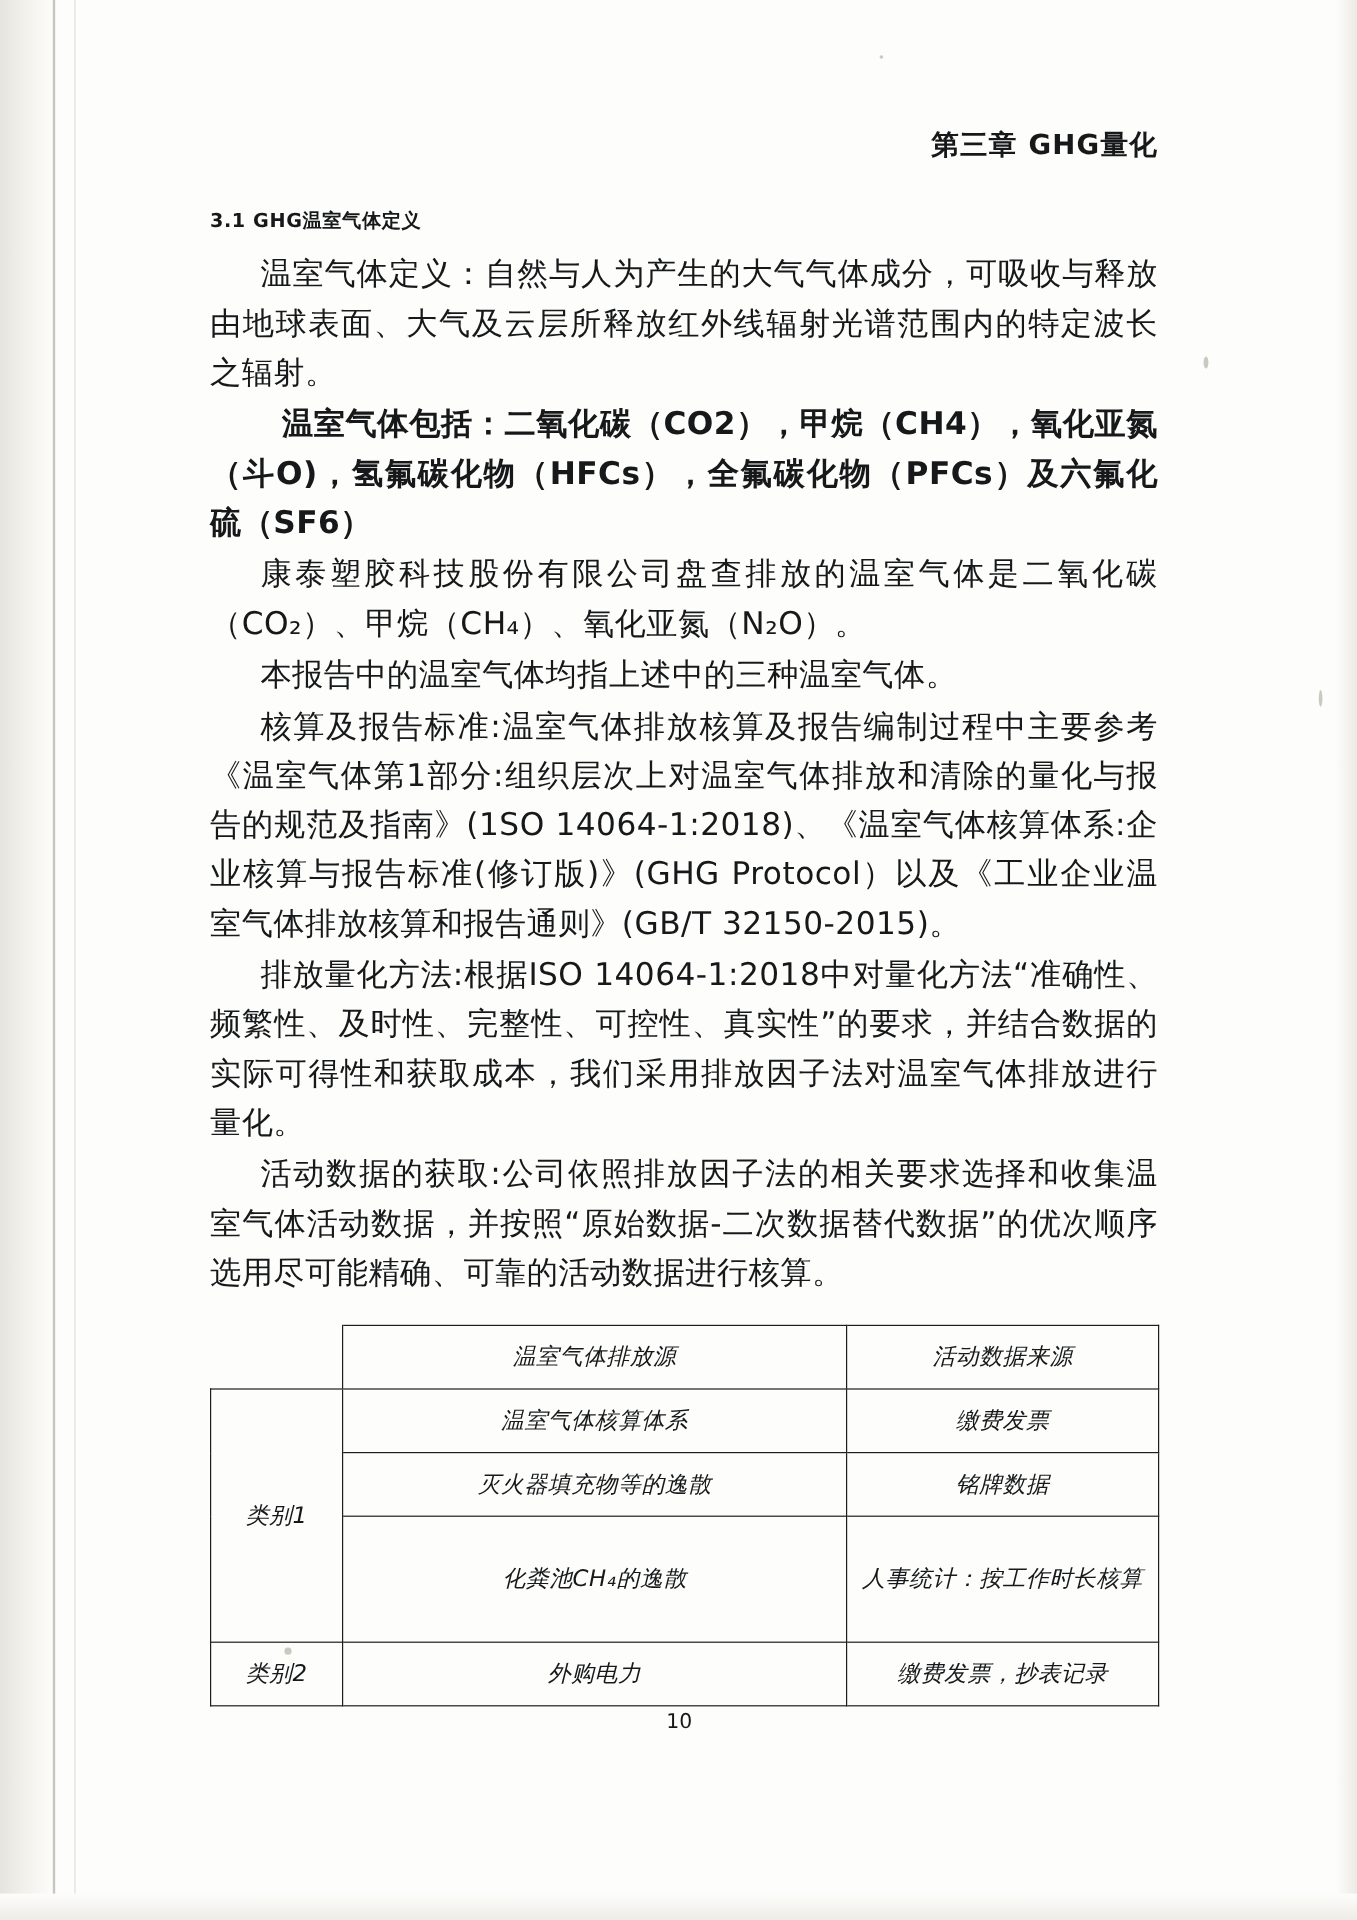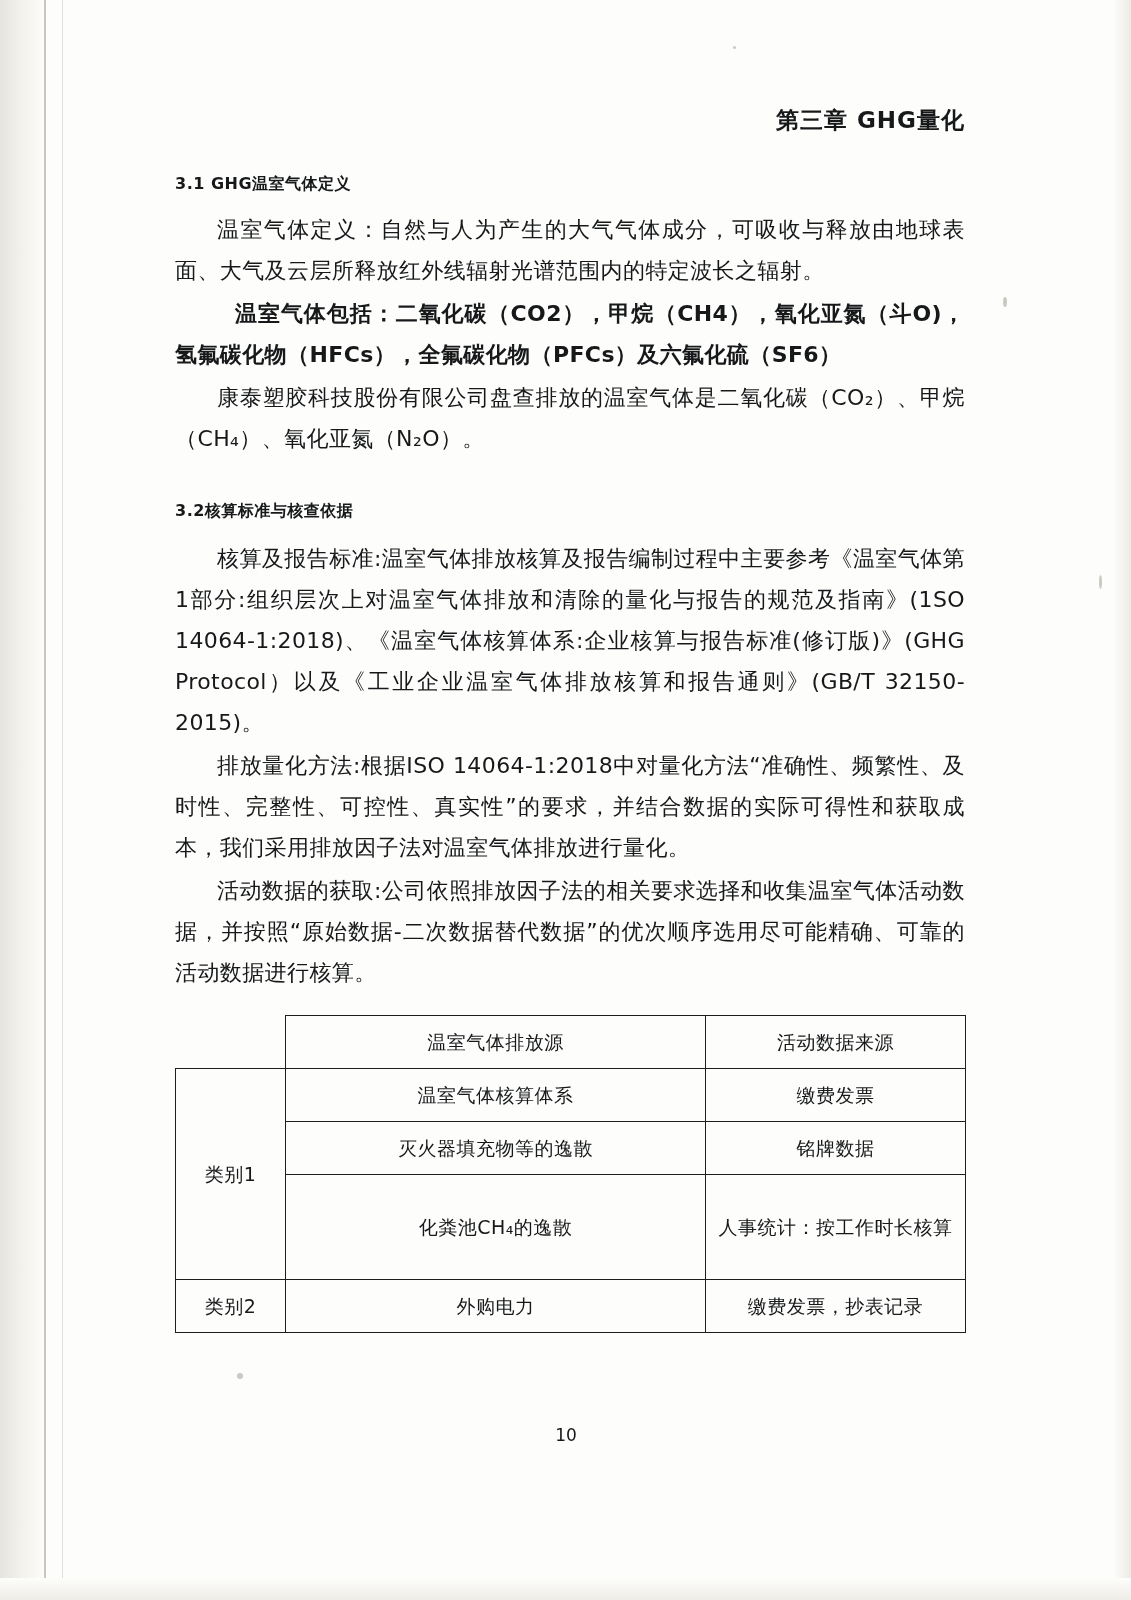--- a/index.html
+++ b/index.html
@@ -71,35 +71,36 @@
     font-size: 16px;
     font-weight: bold;
     margin: 0 0 14px 0;
     letter-spacing: .5px;
   }
   .h2.second {
     margin-top: 42px;
     margin-bottom: 16px;
   }
   p.para {
-    font-size: 22px;
+    font-size: 26px;
     line-height: 41px;
     margin: 0 0 2px 0;
     text-align: justify;
     text-justify: inter-ideograph;
     letter-spacing: .4px;
   }
   p.indent1 { text-indent: 42px; }
   p.indent2 { text-indent: 60px; font-weight: bold; }
   
   table.emission {
     margin-top: 22px;
     border-collapse: collapse;
     width: 790px;
     table-layout: fixed;
+    font-style: italic;
   }
   table.emission td, table.emission th {
     border: 1.5px solid #1c1e20;
     font-size: 19px;
     font-weight: normal;
     text-align: center;
     padding: 9px 4px;
     line-height: 34px;
     letter-spacing: .5px;
   }
@@ -139,22 +140,22 @@
     <h1 class="doc-title">第三章 GHG量化</h1>
 
     <h2 class="h2">3.1 GHG温室气体定义</h2>
 
     <p class="para indent1">温室气体定义：自然与人为产生的大气气体成分，可吸收与释放由地球表面、大气及云层所释放红外线辐射光谱范围内的特定波长之辐射。</p>
 
     <p class="para indent2">温室气体包括：二氧化碳（CO2），甲烷（CH4），氧化亚氮（斗O)，氢氟碳化物（HFCs），全氟碳化物（PFCs）及六氟化硫（SF6）</p>
 
     <p class="para indent1">康泰塑胶科技股份有限公司盘查排放的温室气体是二氧化碳（CO₂）、甲烷（CH₄）、氧化亚氮（N₂O）。</p>
 
+    <p class="para indent1">本报告中的温室气体均指上述中的三种温室气体。</p>
 
-    <h2 class="h2 second">3.2核算标准与核查依据</h2>
 
     <p class="para indent1">核算及报告标准:温室气体排放核算及报告编制过程中主要参考《温室气体第1部分:组织层次上对温室气体排放和清除的量化与报告的规范及指南》(1SO 14064-1:2018)、《温室气体核算体系:企业核算与报告标准(修订版)》(GHG Protocol）以及《工业企业温室气体排放核算和报告通则》(GB/T 32150-2015)。</p>
 
     <p class="para indent1">排放量化方法:根据ISO 14064-1:2018中对量化方法“准确性、频繁性、及时性、完整性、可控性、真实性”的要求，并结合数据的实际可得性和获取成本，我们采用排放因子法对温室气体排放进行量化。</p>
 
     <p class="para indent1">活动数据的获取:公司依照排放因子法的相关要求选择和收集温室气体活动数据，并按照“原始数据-二次数据替代数据”的优次顺序选用尽可能精确、可靠的活动数据进行核算。</p>
 
     <table class="emission">
       <colgroup>
         <col class="col-cat">

